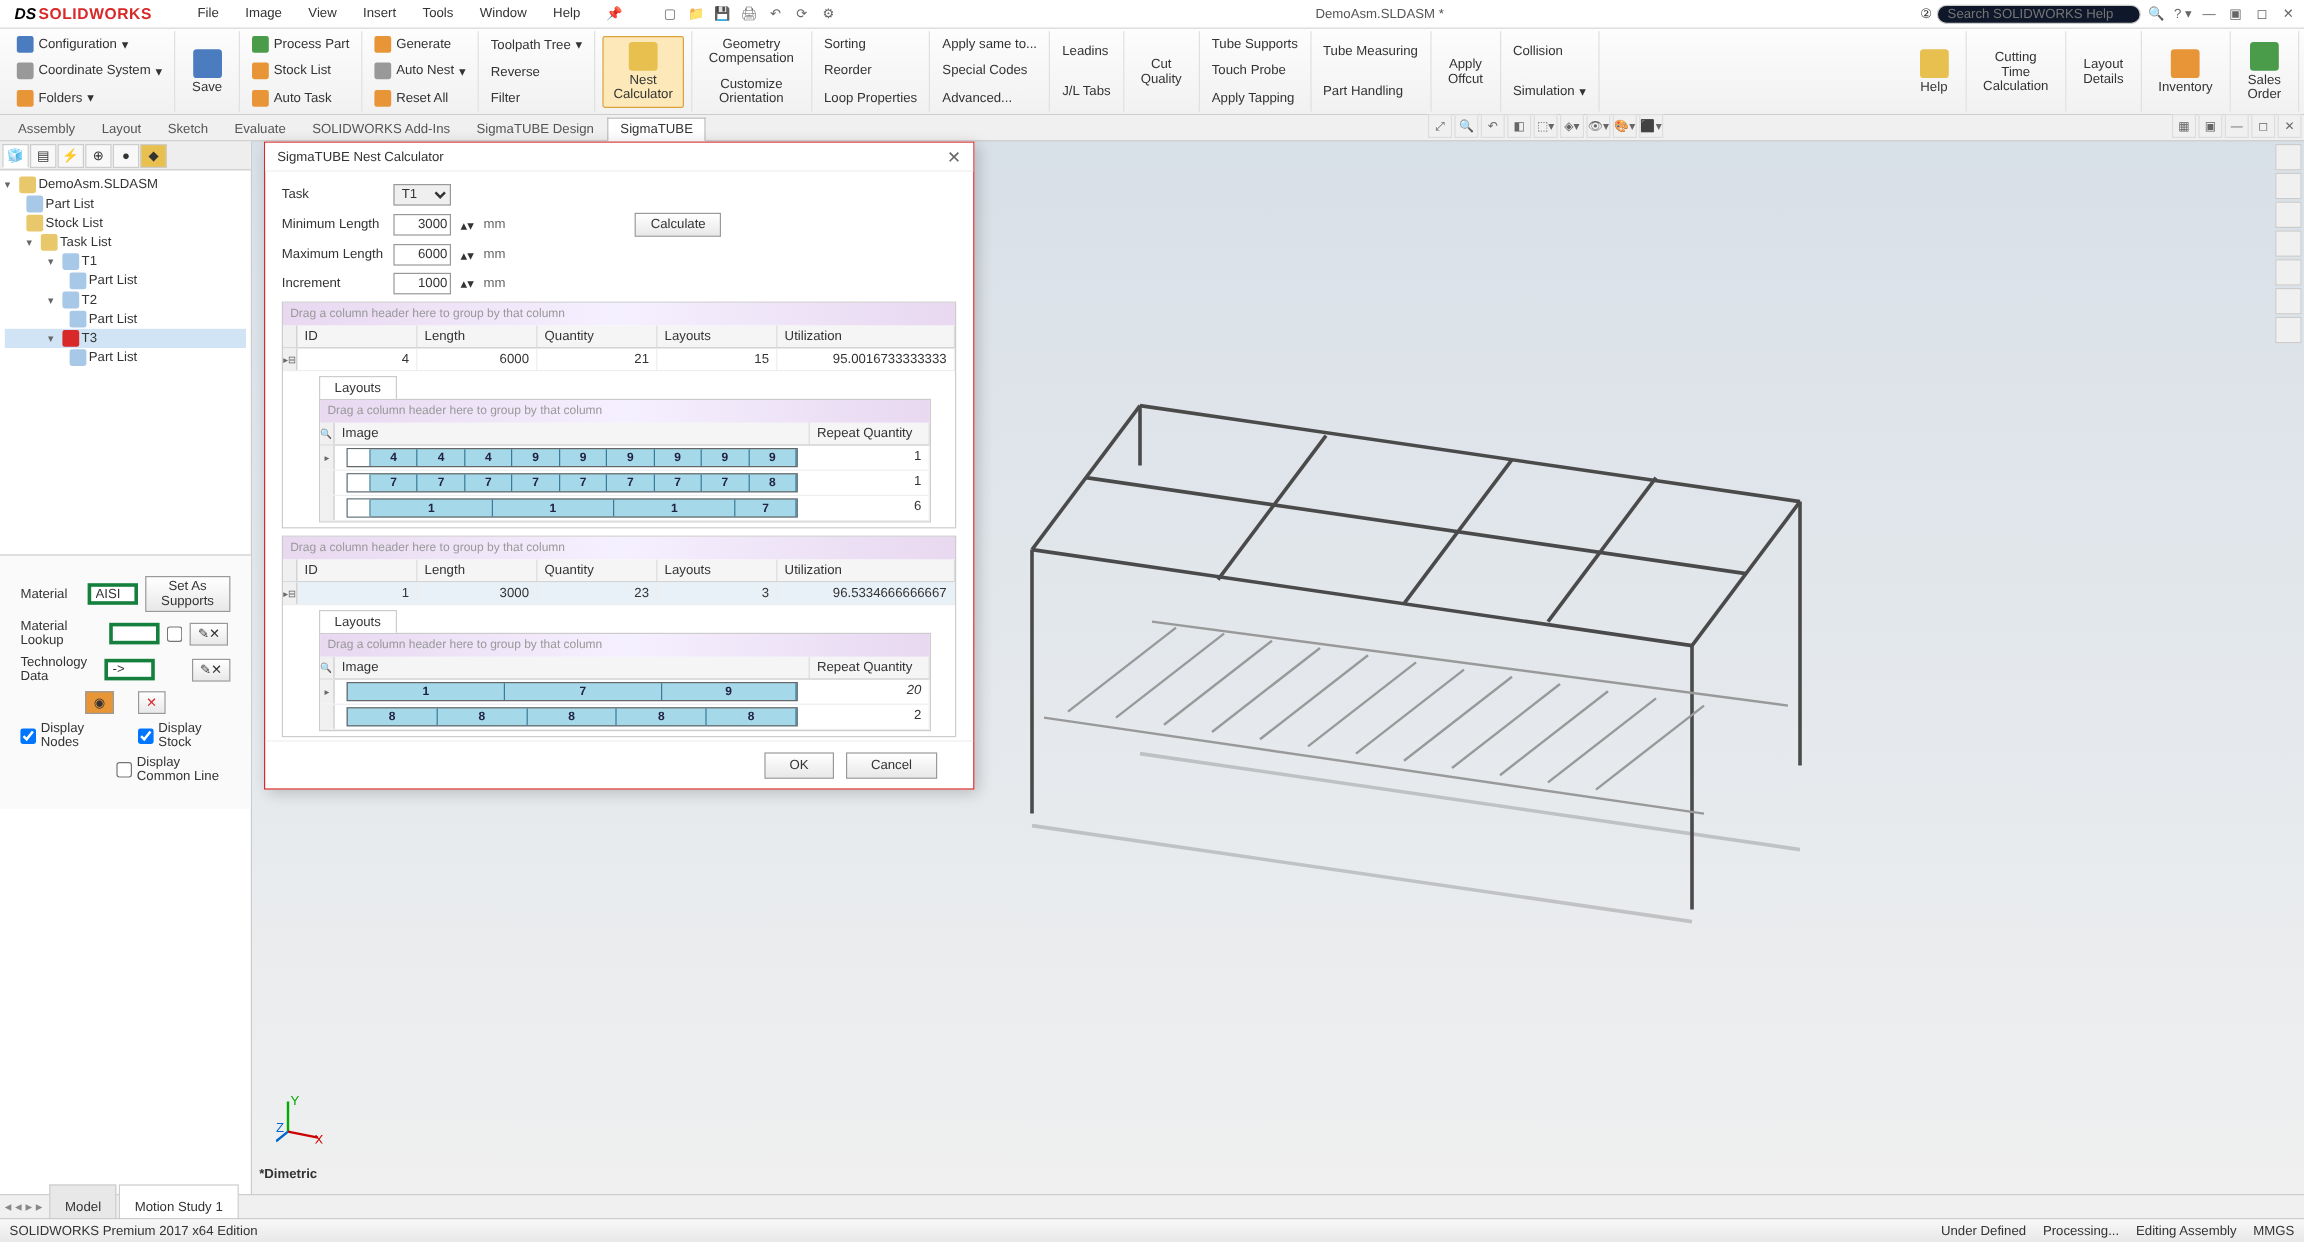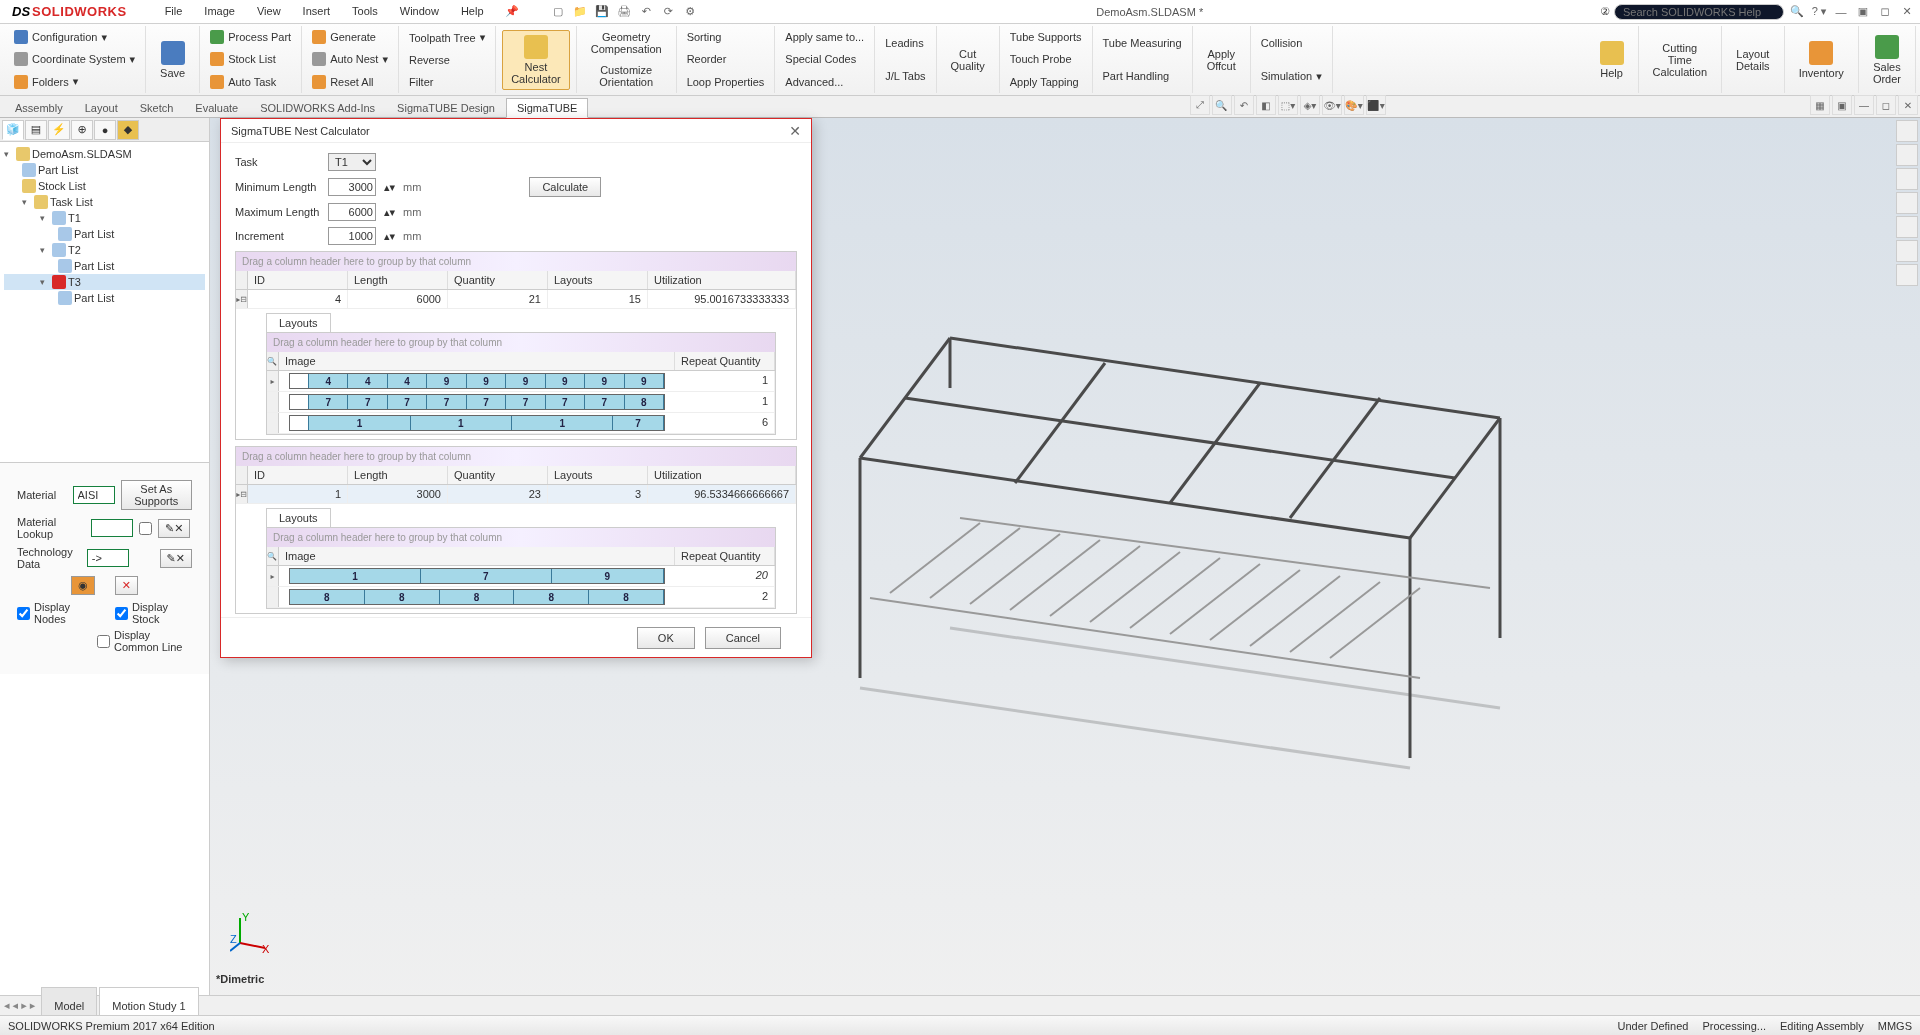--- a/index.html
+++ b/index.html
@@ -40,21 +40,21 @@
 .tree-indent{width:16px;display:inline-block}
 .tree-toggle{width:10px;color:#666;font-size:9px}
 .tree-icon{width:14px;height:14px;background:#ddd;display:inline-block;border-radius:2px}
 .tree-icon.asm{background:#e8c86b}
 .tree-icon.part{background:#a8c8e8}
 .tree-label{color:#333}
 .tree-node.selected{background:#d0e4f5}
 .props-panel{border-top:1px solid #ccc;padding:17px;background:#fafafa}
 .props-row{display:flex;align-items:center;gap:6px;margin-bottom:6px}
 .props-label{width:68px;color:#333}
-.props-input{border:1px solid #15803d;padding:1px 4px;width:42px;height:18px}
+.props-input{border:3px solid #15803d;padding:1px 4px;width:42px;height:18px}
 .props-btn{border:1px solid #999;background:linear-gradient(#fff,#e8e8e8);padding:2px 6px;cursor:pointer}
 .checkbox-row{display:flex;align-items:center;gap:4px;margin-bottom:4px}
 .viewport{flex:1;position:relative;background:linear-gradient(#d8e0e8,#f0f0f0)}
 .frame-img{position:absolute;left:420px;top:150px;width:880px;height:520px}
 .axis{position:absolute;left:20px;bottom:60px;width:40px;height:40px}
 .dimetric{position:absolute;left:6px;bottom:28px;font-weight:bold;color:#333}
 .right-toolbar{position:absolute;right:0;top:120px;width:24px;display:flex;flex-direction:column;gap:2px}
 .right-tb-btn{width:22px;height:22px;background:#f0f0f0;border:1px solid #ccc;cursor:pointer}
 .bottom-tabs{position:absolute;bottom:20px;left:0;height:20px;display:flex;align-items:center;background:#f0f0f0;border-top:1px solid #ccc;width:100%}
 .bottom-tab{padding:12px 12px;border:1px solid #ccc;background:#fff;cursor:pointer;margin-left:2px}

